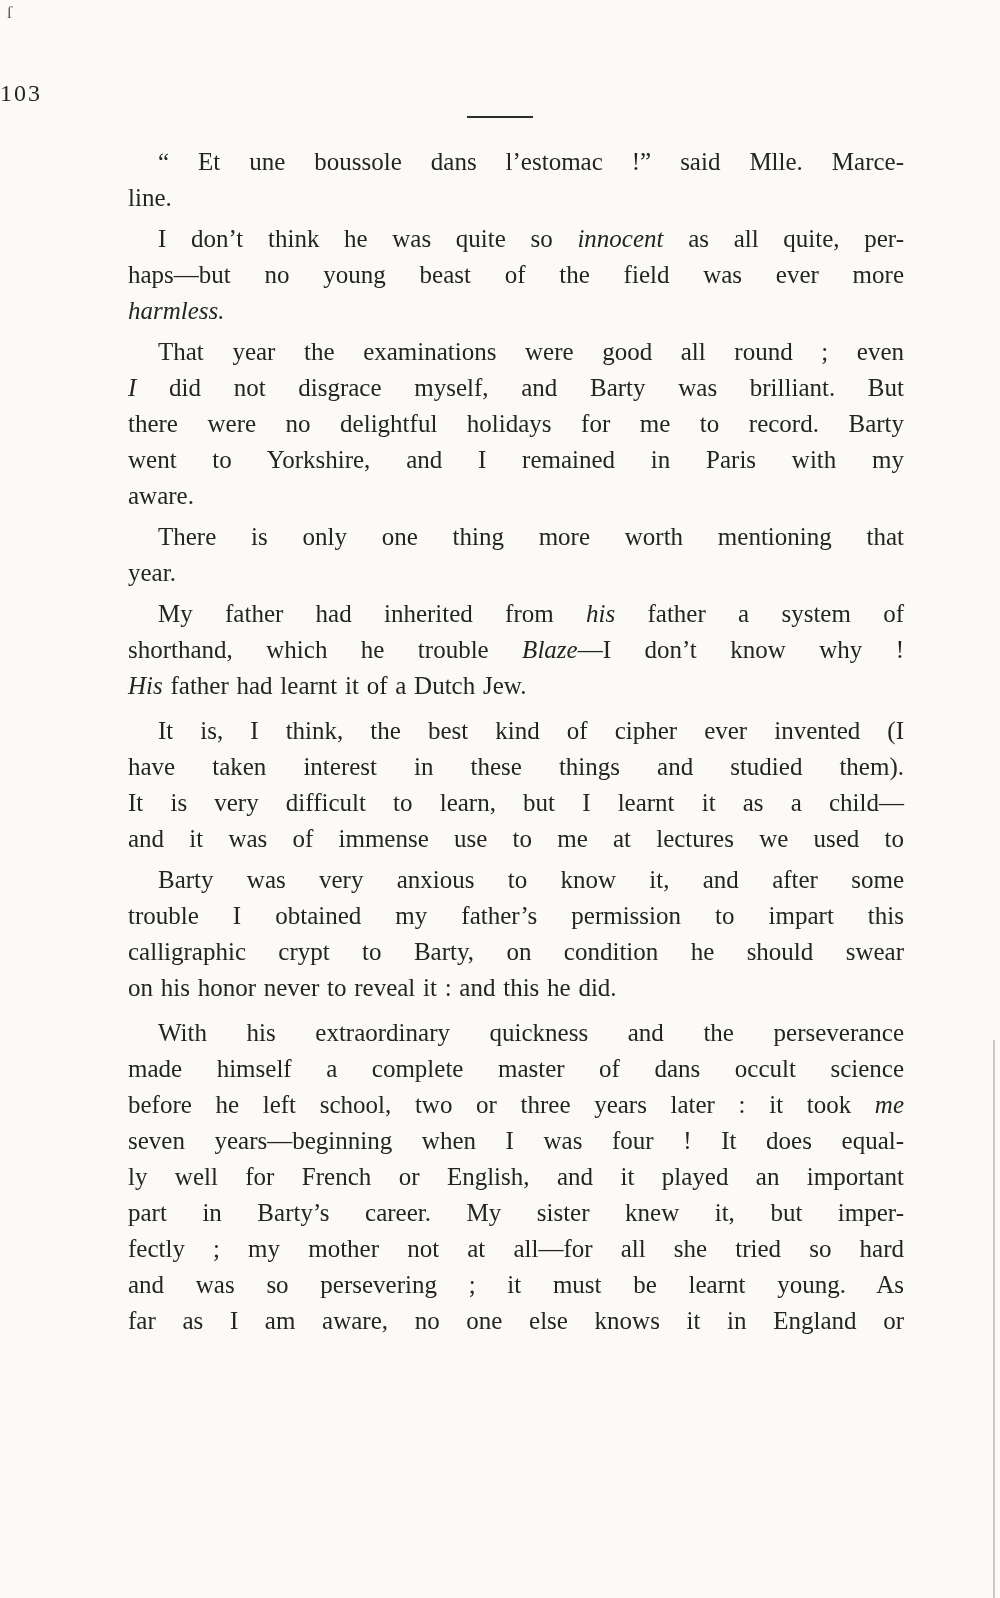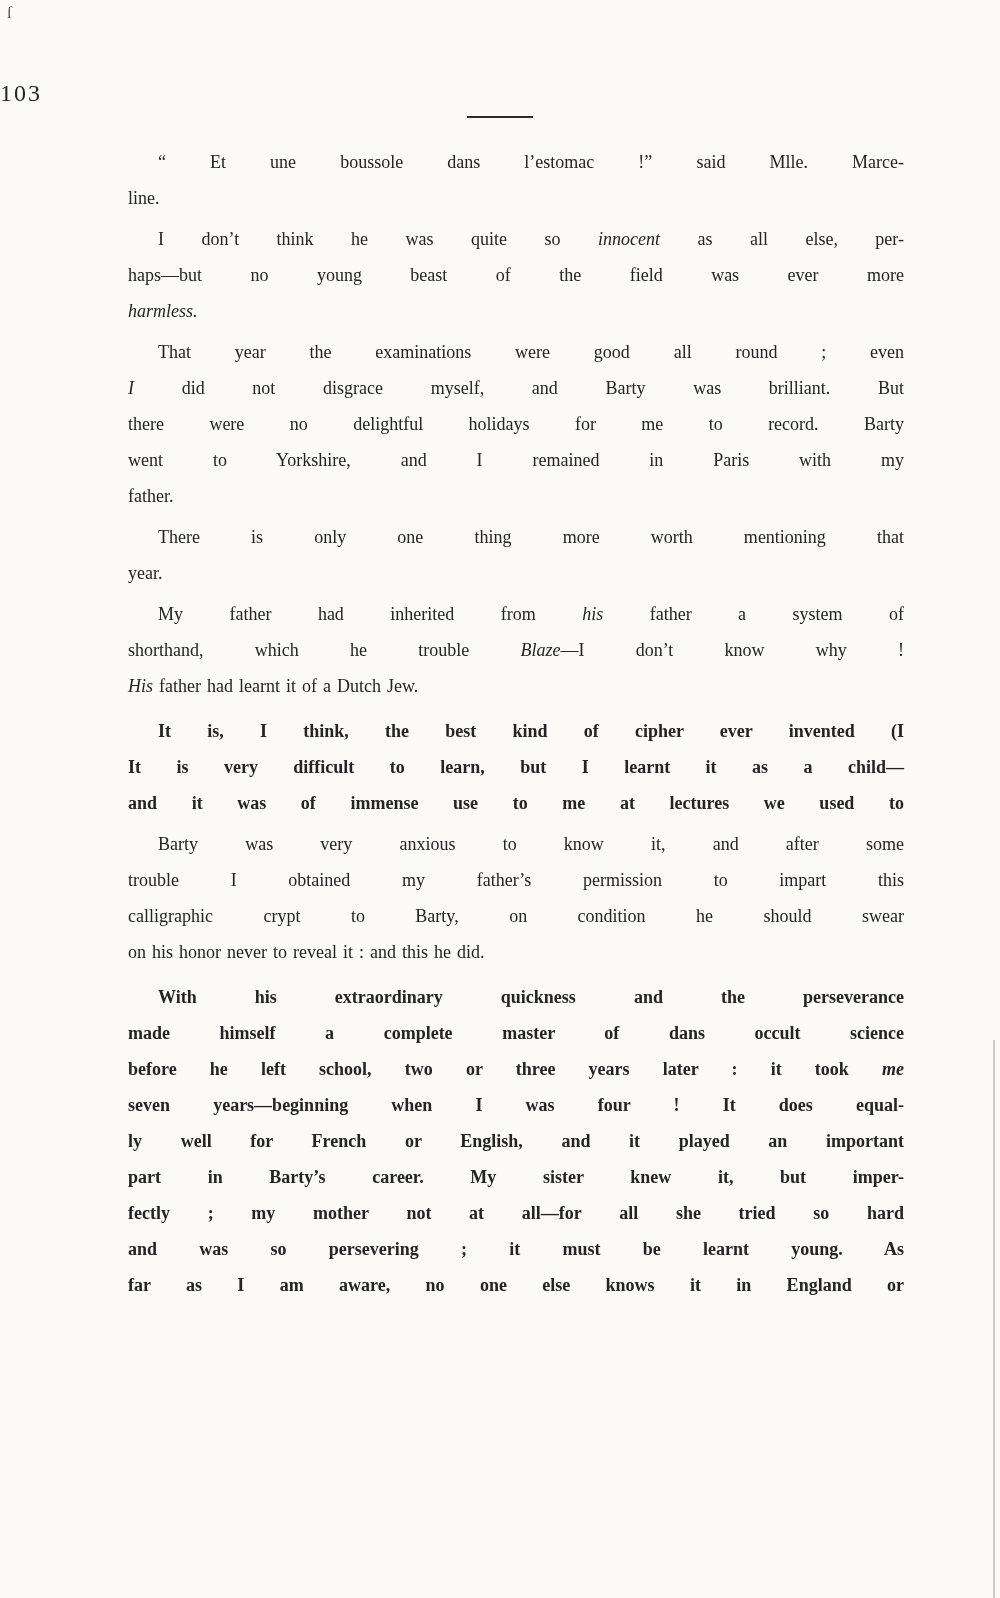--- a/index.html
+++ b/index.html
@@ -27,26 +27,26 @@
     letter-spacing: 2px;
   }
   .rule {
     width: 66px;
     height: 2px;
     background: #2c2c2c;
     margin: 9px auto 0 auto;
   }
   .text-block {
     margin: 26px 96px 0 128px; 
-    font-size: 18px;
+    font-size: 25px;
     line-height: 36px;
     word-spacing: 1.5px;
   }
   .paragraph { margin: 0 0 5px 0; }
-  .paragraph.gap { margin-top: 9px; font-weight: bold; }
+  .paragraph.gap { margin-top: 9px; }
   .line {
     text-align: justify;
     text-align-last: justify;
   }
   .line.first { text-indent: 30px; }
   .line.lastline { text-align-last: left; }
   .it { font-style: italic; margin-top: 28px; }
   .edge-line {
     position: absolute;
     right: 5px;
@@ -62,42 +62,43 @@
 <div class="sheet">
   <div class="artifact">ſ</div>
   <div class="page-number">103</div>
   <div class="rule"></div>
   <div class="text-block">
       <div class="paragraph">
         <div class="line first"><span>“ Et une boussole dans l’estomac !” said Mlle. Marce-</span></div>
         <div class="line lastline"><span>line.</span></div>
       </div>
       <div class="paragraph">
-        <div class="line first"><span>I don’t think he was quite so </span><span class="it">innocent</span><span> as all else, per-</span></div>
+        <div class="line first"><span>I don’t think he was quite so </span><span class="it">innocent</span><span> as all quite, per-</span></div>
         <div class="line"><span>haps—but no young beast of the field was ever more</span></div>
         <div class="line lastline"><span class="it">harmless.</span></div>
       </div>
       <div class="paragraph">
         <div class="line first"><span>That year the examinations were good all round ; even</span></div>
         <div class="line"><span class="it">I</span><span> did not disgrace myself, and Barty was brilliant.  But</span></div>
         <div class="line"><span>there were no delightful holidays for me to record.  Barty</span></div>
         <div class="line"><span>went to Yorkshire, and I remained in Paris with my</span></div>
-        <div class="line lastline"><span>father.</span></div>
+        <div class="line lastline"><span>aware.</span></div>
       </div>
       <div class="paragraph">
         <div class="line first"><span>There is only one thing more worth mentioning that</span></div>
         <div class="line lastline"><span>year.</span></div>
       </div>
       <div class="paragraph">
         <div class="line first"><span>My father had inherited from </span><span class="it">his</span><span> father a system of</span></div>
         <div class="line"><span>shorthand, which he trouble </span><span class="it">Blaze</span><span>—I don’t know why !</span></div>
         <div class="line lastline"><span class="it">His</span><span> father had learnt it of a Dutch Jew.</span></div>
       </div>
       <div class="paragraph gap">
         <div class="line first"><span>It is, I think, the best kind of cipher ever invented (I</span></div>
+        <div class="line"><span>have taken interest in these things and studied them).</span></div>
         <div class="line"><span>It is very difficult to learn, but I learnt it as a child—</span></div>
         <div class="line"><span>and it was of immense use to me at lectures we used to</span></div>
       </div>
       <div class="paragraph">
         <div class="line first"><span>Barty was very anxious to know it, and after some</span></div>
         <div class="line"><span>trouble I obtained my father’s permission to impart this</span></div>
         <div class="line"><span>calligraphic crypt to Barty, on condition he should swear</span></div>
         <div class="line lastline"><span>on his honor never to reveal it :  and this he did.</span></div>
       </div>
       <div class="paragraph gap">

